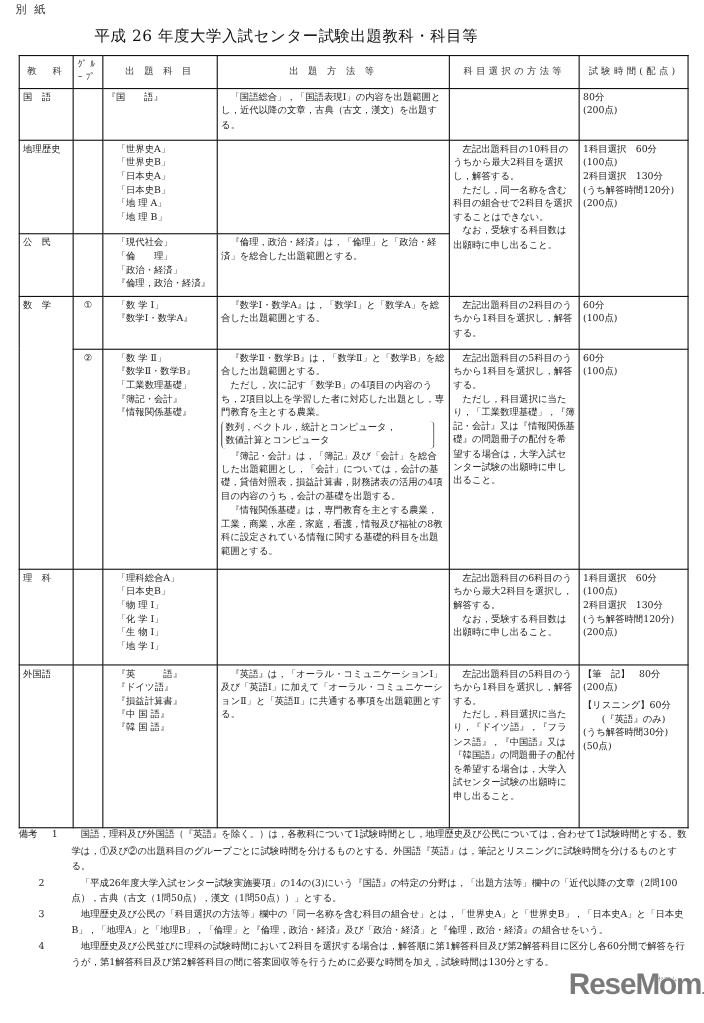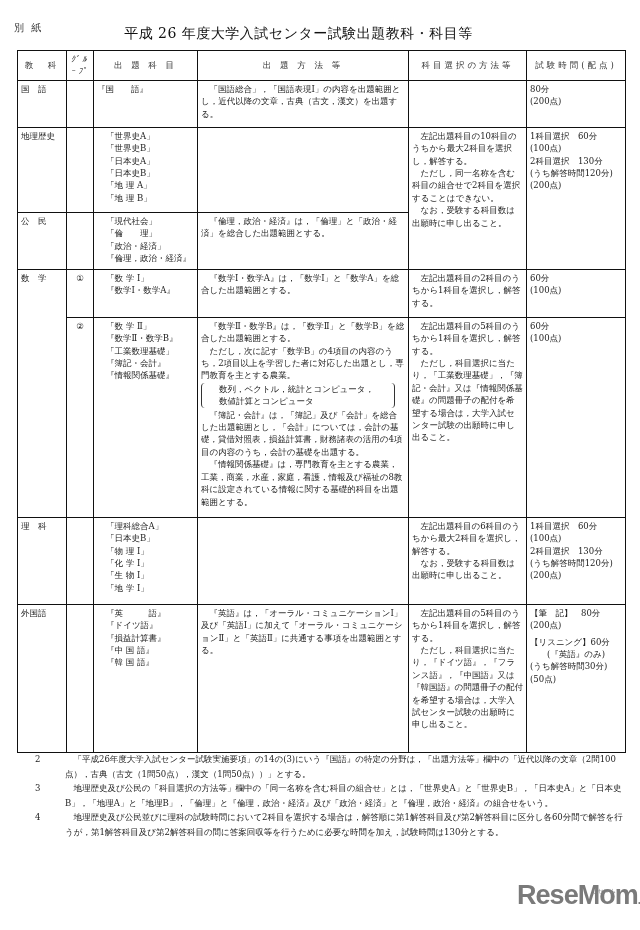--- a/index.html
+++ b/index.html
@@ -1,41 +1,41 @@
 <!DOCTYPE html>
 <html><head>
 <meta charset="utf-8">
 <style>
   html, body { margin: 0; padding: 0; background: #ffffff; }
   body {
     width: 640px; height: 930px; position: relative; overflow: hidden;
     font-family: "DejaVu Serif", "Liberation Serif", serif;
     color: #222; font-size: 9px; line-height: 12.5px;
   }
-  .attach-label { position: absolute; left: 14px; top: 22px; font-size: 10px; letter-spacing: 2px; color: #333; }
-  .title { position: absolute; left: 0; width: 536px; top: 27px; text-align: center; font-size: 14px; letter-spacing: 0.5px; color: #111; padding-left: 61px; box-sizing: border-box; }
+  .attach-label { position: absolute; left: 14px; top: 4px; font-size: 10px; letter-spacing: 2px; color: #333; }
+  .title { position: absolute; left: 0; width: 536px; top: 27px; text-align: left; font-size: 14px; letter-spacing: 0.5px; color: #111; padding-left: 86px; box-sizing: border-box; }
   table.main {
     position: absolute; left: 17px; top: 50px; width: 608px;
     border-collapse: collapse; table-layout: fixed;
   }
   table.main td, table.main th {
     border: 1px solid #111; vertical-align: top; padding: 2px 3px;
     font-weight: normal; font-size: 8.5px; line-height: 12.4px;
   }
   table.main th { text-align: center; vertical-align: middle; height: 18px; letter-spacing: 3px; color: #333; }
-  th.grp-h { font-size: 6px; letter-spacing: 0; font-style: italic; }
+  th.grp-h { font-size: 6px; letter-spacing: 0; }
   th.time-h { letter-spacing: 0; }
   .right { }
   .center { text-align: center; }
   .ind { text-indent: 1em; }
   .list div { white-space: nowrap; }
   td.dashed-top { border-top: 1px dashed #111 !important; }
   .brace-box {
     border-left: 1px solid #333; border-right: 1px solid #333; border-radius: 4px;
-    padding: 0 8px 0 17px; margin: 1px 10px 1px 0;
+    padding: 0 8px 0 3px; margin: 1px 10px 1px 0;
   }
   .notes { position: absolute; left: 17px; top: 752px; width: 608px; font-size: 8.5px; line-height: 14.5px; color: #222; }
   .note { display: flex; }
   .note-label { width: 30px; flex-shrink: 0; }
   .note-text { flex: 1; }
   .logo {
     position: absolute; right: 0; top: 889px; font-family: "Liberation Sans", sans-serif;
     font-size: 27px; font-weight: bold; color: #7a7a7a; letter-spacing: -1px;
   }
   .logo small { font-size: 6px; position: absolute; top: -4px; right: 24px; color: #888; font-weight: normal; letter-spacing: 0; }
@@ -219,20 +219,25 @@
       <div class="center">(『英語』のみ)</div>
       <div>(うち解答時間30分)</div>
       <div class="right">(50点)</div>
     </td>
   </tr>
 </tbody>
   </table>
 
 <div class="notes">
   <div class="note">
+    <span class="note-label">備考</span>
+    <span style="width:8px;flex-shrink:0">1</span>
+    <span class="note-text ind" style="padding-left:10px">国語，理科及び外国語（『英語』を除く。）は，各教科について1試験時間とし，地理歴史及び公民については，合わせて1試験時間とする。数学は，①及び②の出題科目のグループごとに試験時間を分けるものとする。外国語『英語』は，筆記とリスニングに試験時間を分けるものとする。</span>
+  </div>
+  <div class="note">
     <span class="note-label"></span>
     <span style="width:8px;flex-shrink:0;margin-left:-12px;margin-right:12px">2</span>
     <span class="note-text ind" style="padding-left:10px">「平成26年度大学入試センター試験実施要項」の14の(3)にいう『国語』の特定の分野は，「出題方法等」欄中の「近代以降の文章（2問100点），古典（古文（1問50点），漢文（1問50点））」とする。</span>
   </div>
   <div class="note">
     <span class="note-label"></span>
     <span style="width:8px;flex-shrink:0;margin-left:-12px;margin-right:12px">3</span>
     <span class="note-text ind" style="padding-left:10px">地理歴史及び公民の「科目選択の方法等」欄中の「同一名称を含む科目の組合せ」とは，「世界史A」と「世界史B」，「日本史A」と「日本史B」，「地理A」と「地理B」，「倫理」と『倫理，政治・経済』及び「政治・経済」と『倫理，政治・経済』の組合せをいう。</span>
   </div>
   <div class="note">

